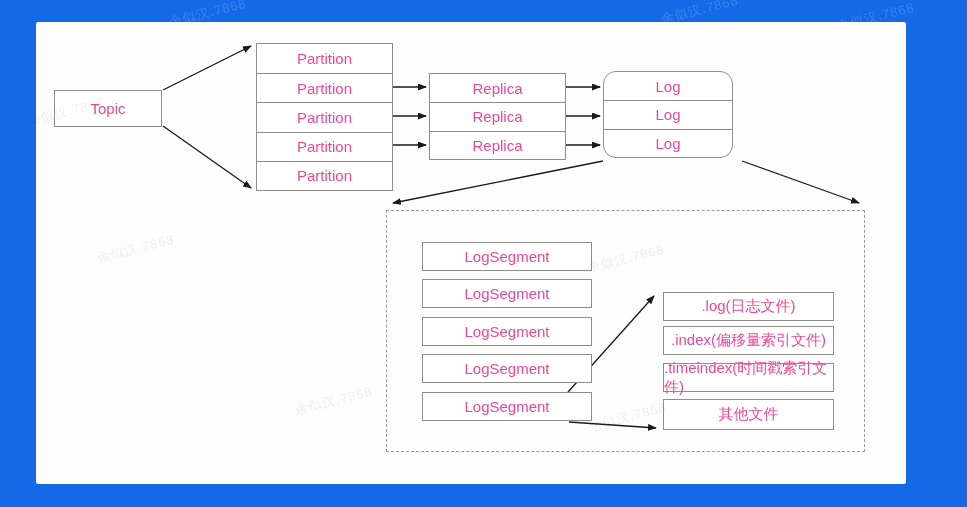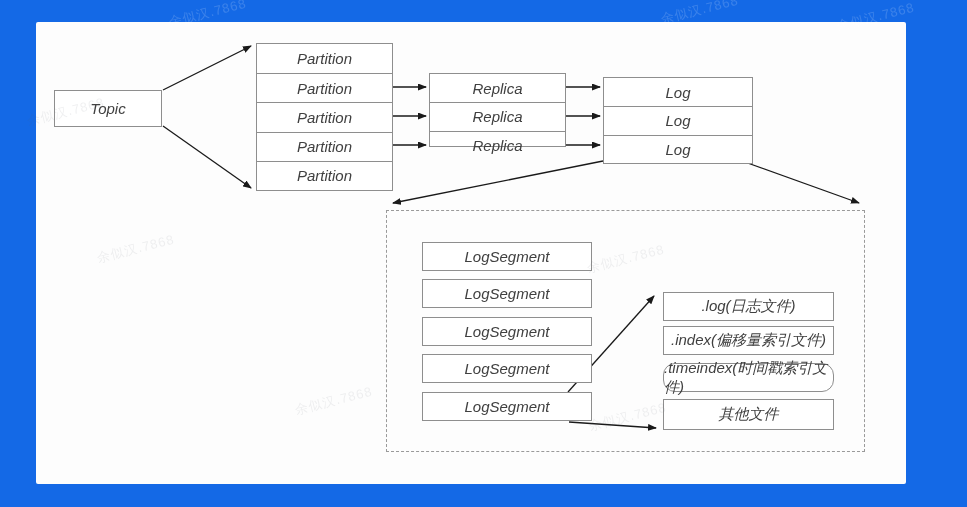--- a/index.html
+++ b/index.html
@@ -23,22 +23,21 @@
   .arrows-layer {
     position: absolute; left: 0; top: 0;
     width: 870px; height: 462px;
     pointer-events: none;
   }
   .box, .stack {
     position: absolute;
     background: #fff;
     border: 1px solid #8E8E8E;
     box-sizing: border-box;
-    color: #404040;
-    font-style: italic;
+    color: #ec4899;
   }
   .stack .row {
     display: flex; align-items: center; justify-content: center;
     font-size: 15px;
     box-sizing: border-box;
   }
   .stack .row + .row { border-top: 1px solid #8E8E8E; }
   .box {
     display: flex; align-items: center; justify-content: center;
     font-size: 15px;
@@ -48,32 +47,32 @@
     left: 350px; top: 188px;
     width: 479px; height: 242px;
     border: 1px dashed #9A9A9A;
     box-sizing: border-box;
     background: transparent;
   }
   
   .topic      { left: 18px;  top: 68px;  width: 108px; height: 37px; }
   .p-stack    { left: 220px; top: 21px;  width: 137px; height: 148px; }
   .p-stack .row { height: 29.2px; }
-  .r-stack    { left: 393px; top: 51px;  width: 137px; height: 74px; }
+  .r-stack    { left: 393px; top: 51px;  width: 137px; height: 87px; }
   .r-stack .row { height: 28.3px; }
-  .l-stack    { left: 567px; top: 55px;  width: 150px; height: 87px; }
+  .l-stack    { left: 567px; top: 49px;  width: 130px; height: 87px; border-radius: 13px; }
   .l-stack .row { height: 28.3px; }
   
   .seg { left: 386px; width: 170px; height: 29px; }
   .seg-0 { top: 220px; } .seg-1 { top: 257px; } .seg-2 { top: 295px; }
   .seg-3 { top: 332px; } .seg-4 { top: 370px; }
   
   .file { left: 627px; width: 171px; height: 29px; }
   .file-0 { top: 270px; } .file-1 { top: 304px; }
-  .file-2 { top: 341px; border-radius: 12px; } .file-3 { top: 377px; height: 31px; }
+  .file-2 { top: 341px; } .file-3 { top: 377px; height: 31px; }
   
   .wm {
     position: absolute;
     font-size: 13px;
     color: #5a5f6b;
     opacity: 0.09;
     transform: rotate(-14deg);
     letter-spacing: 1px;
     white-space: nowrap;
     pointer-events: none;

